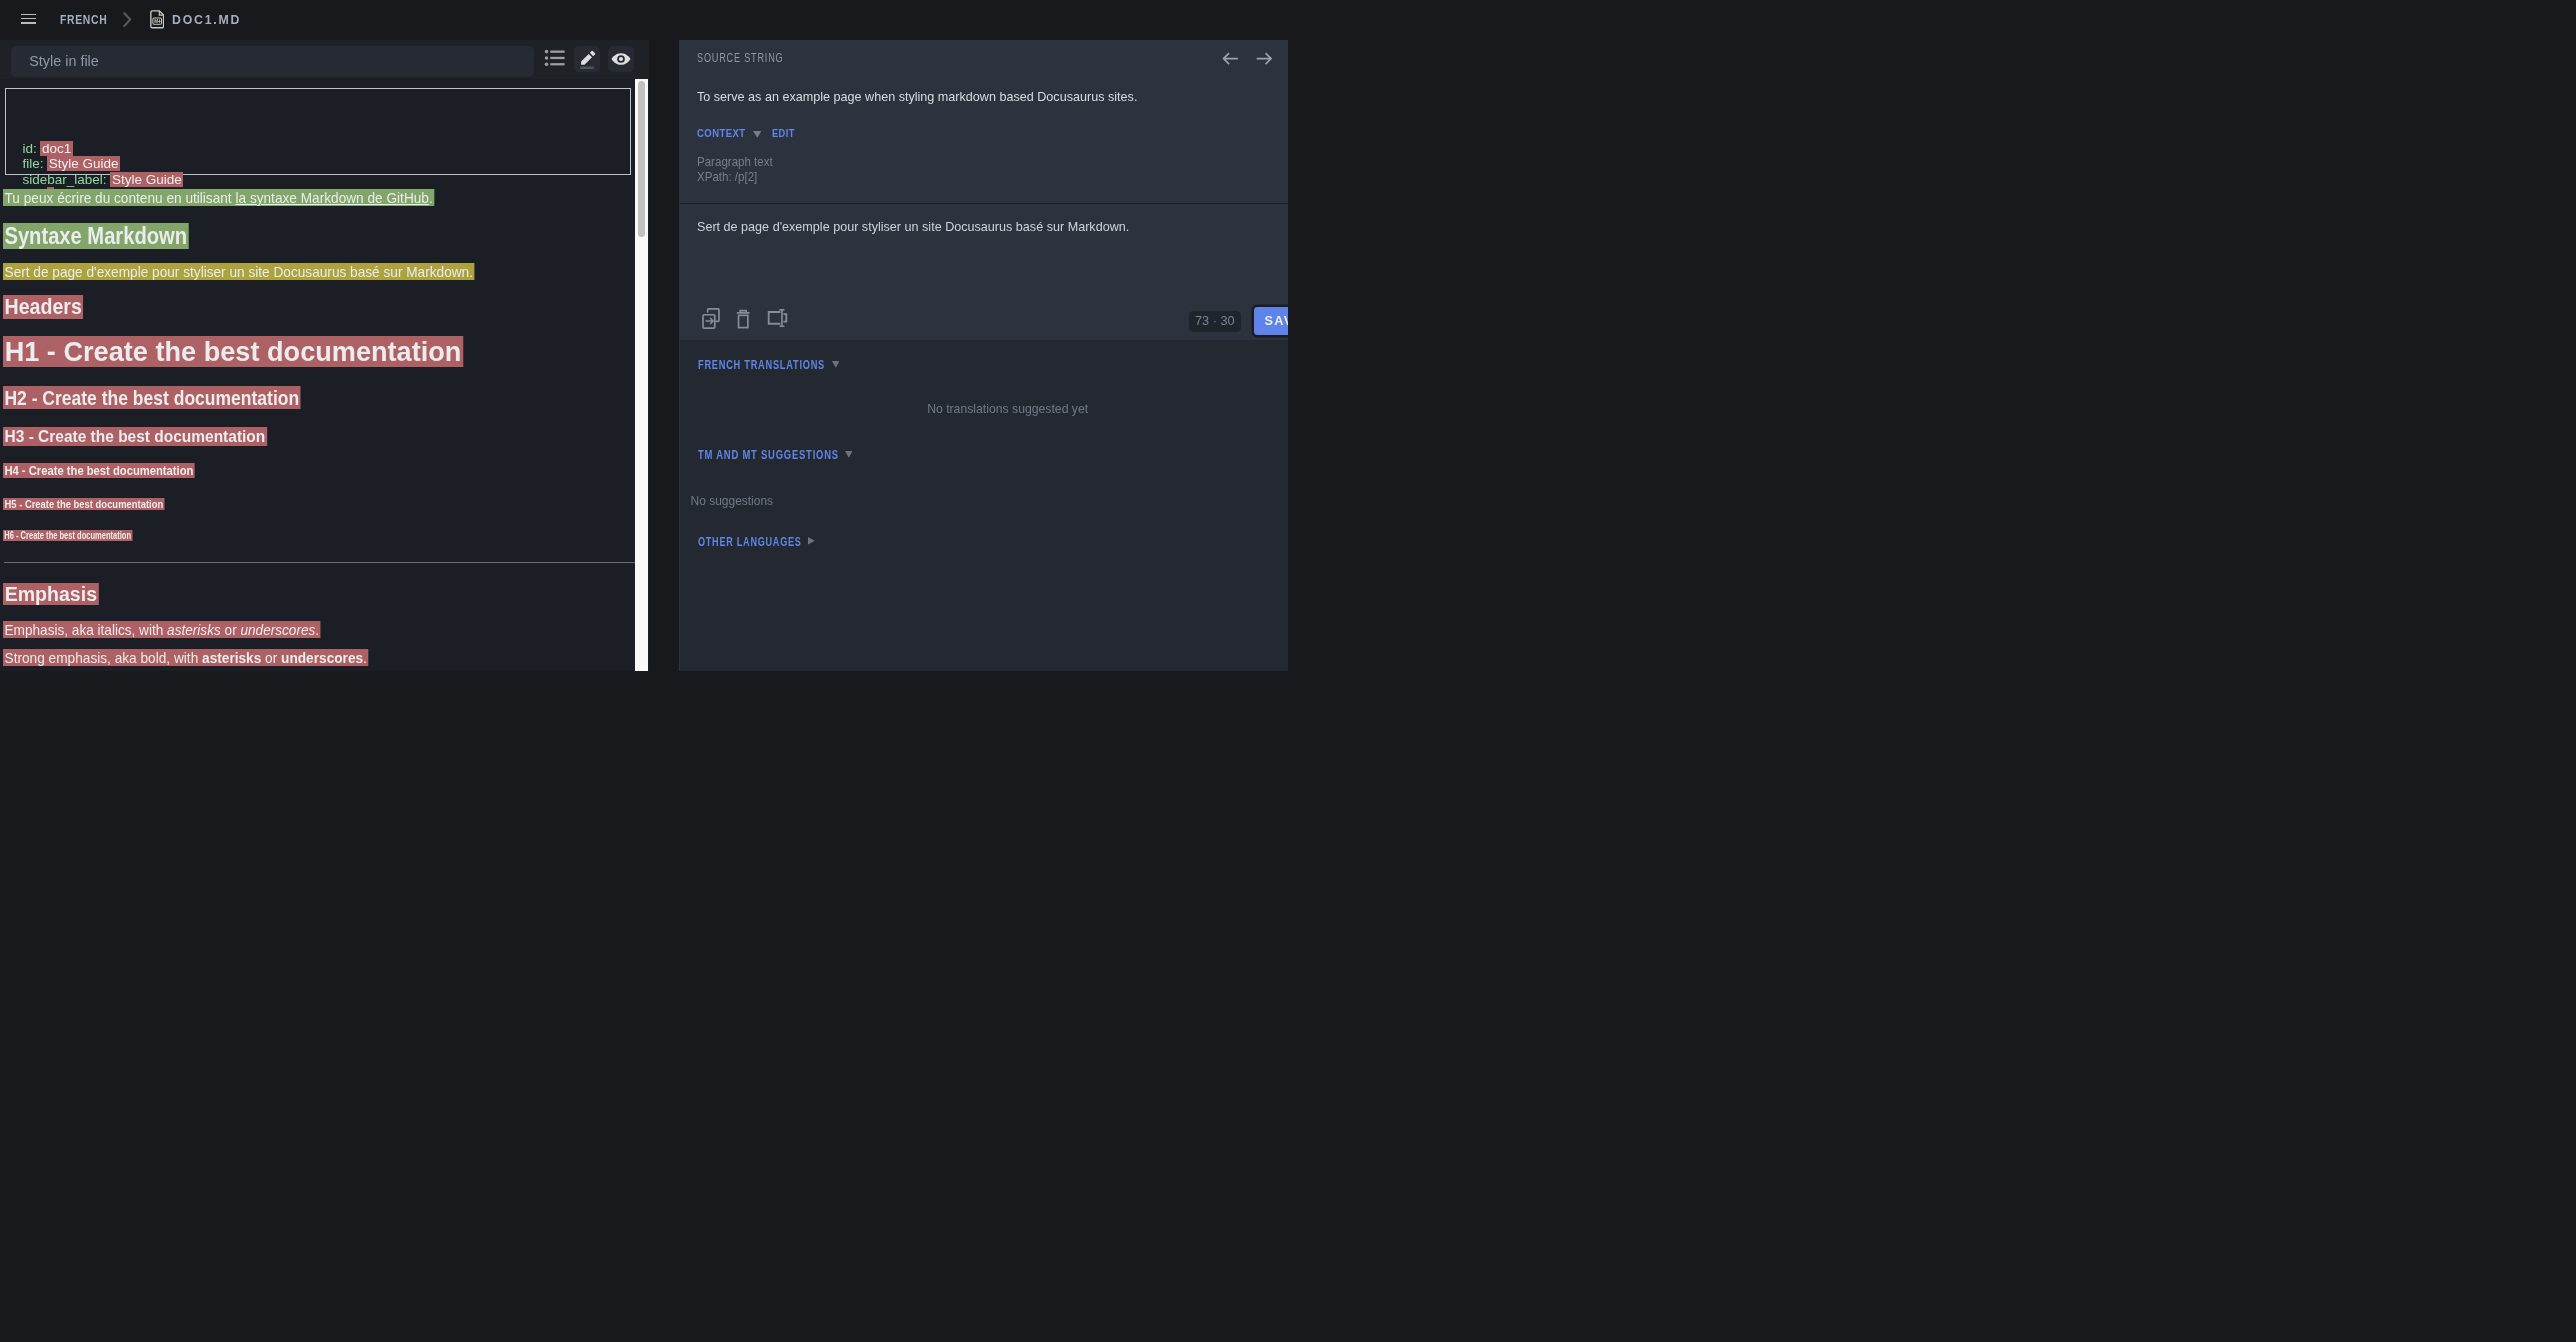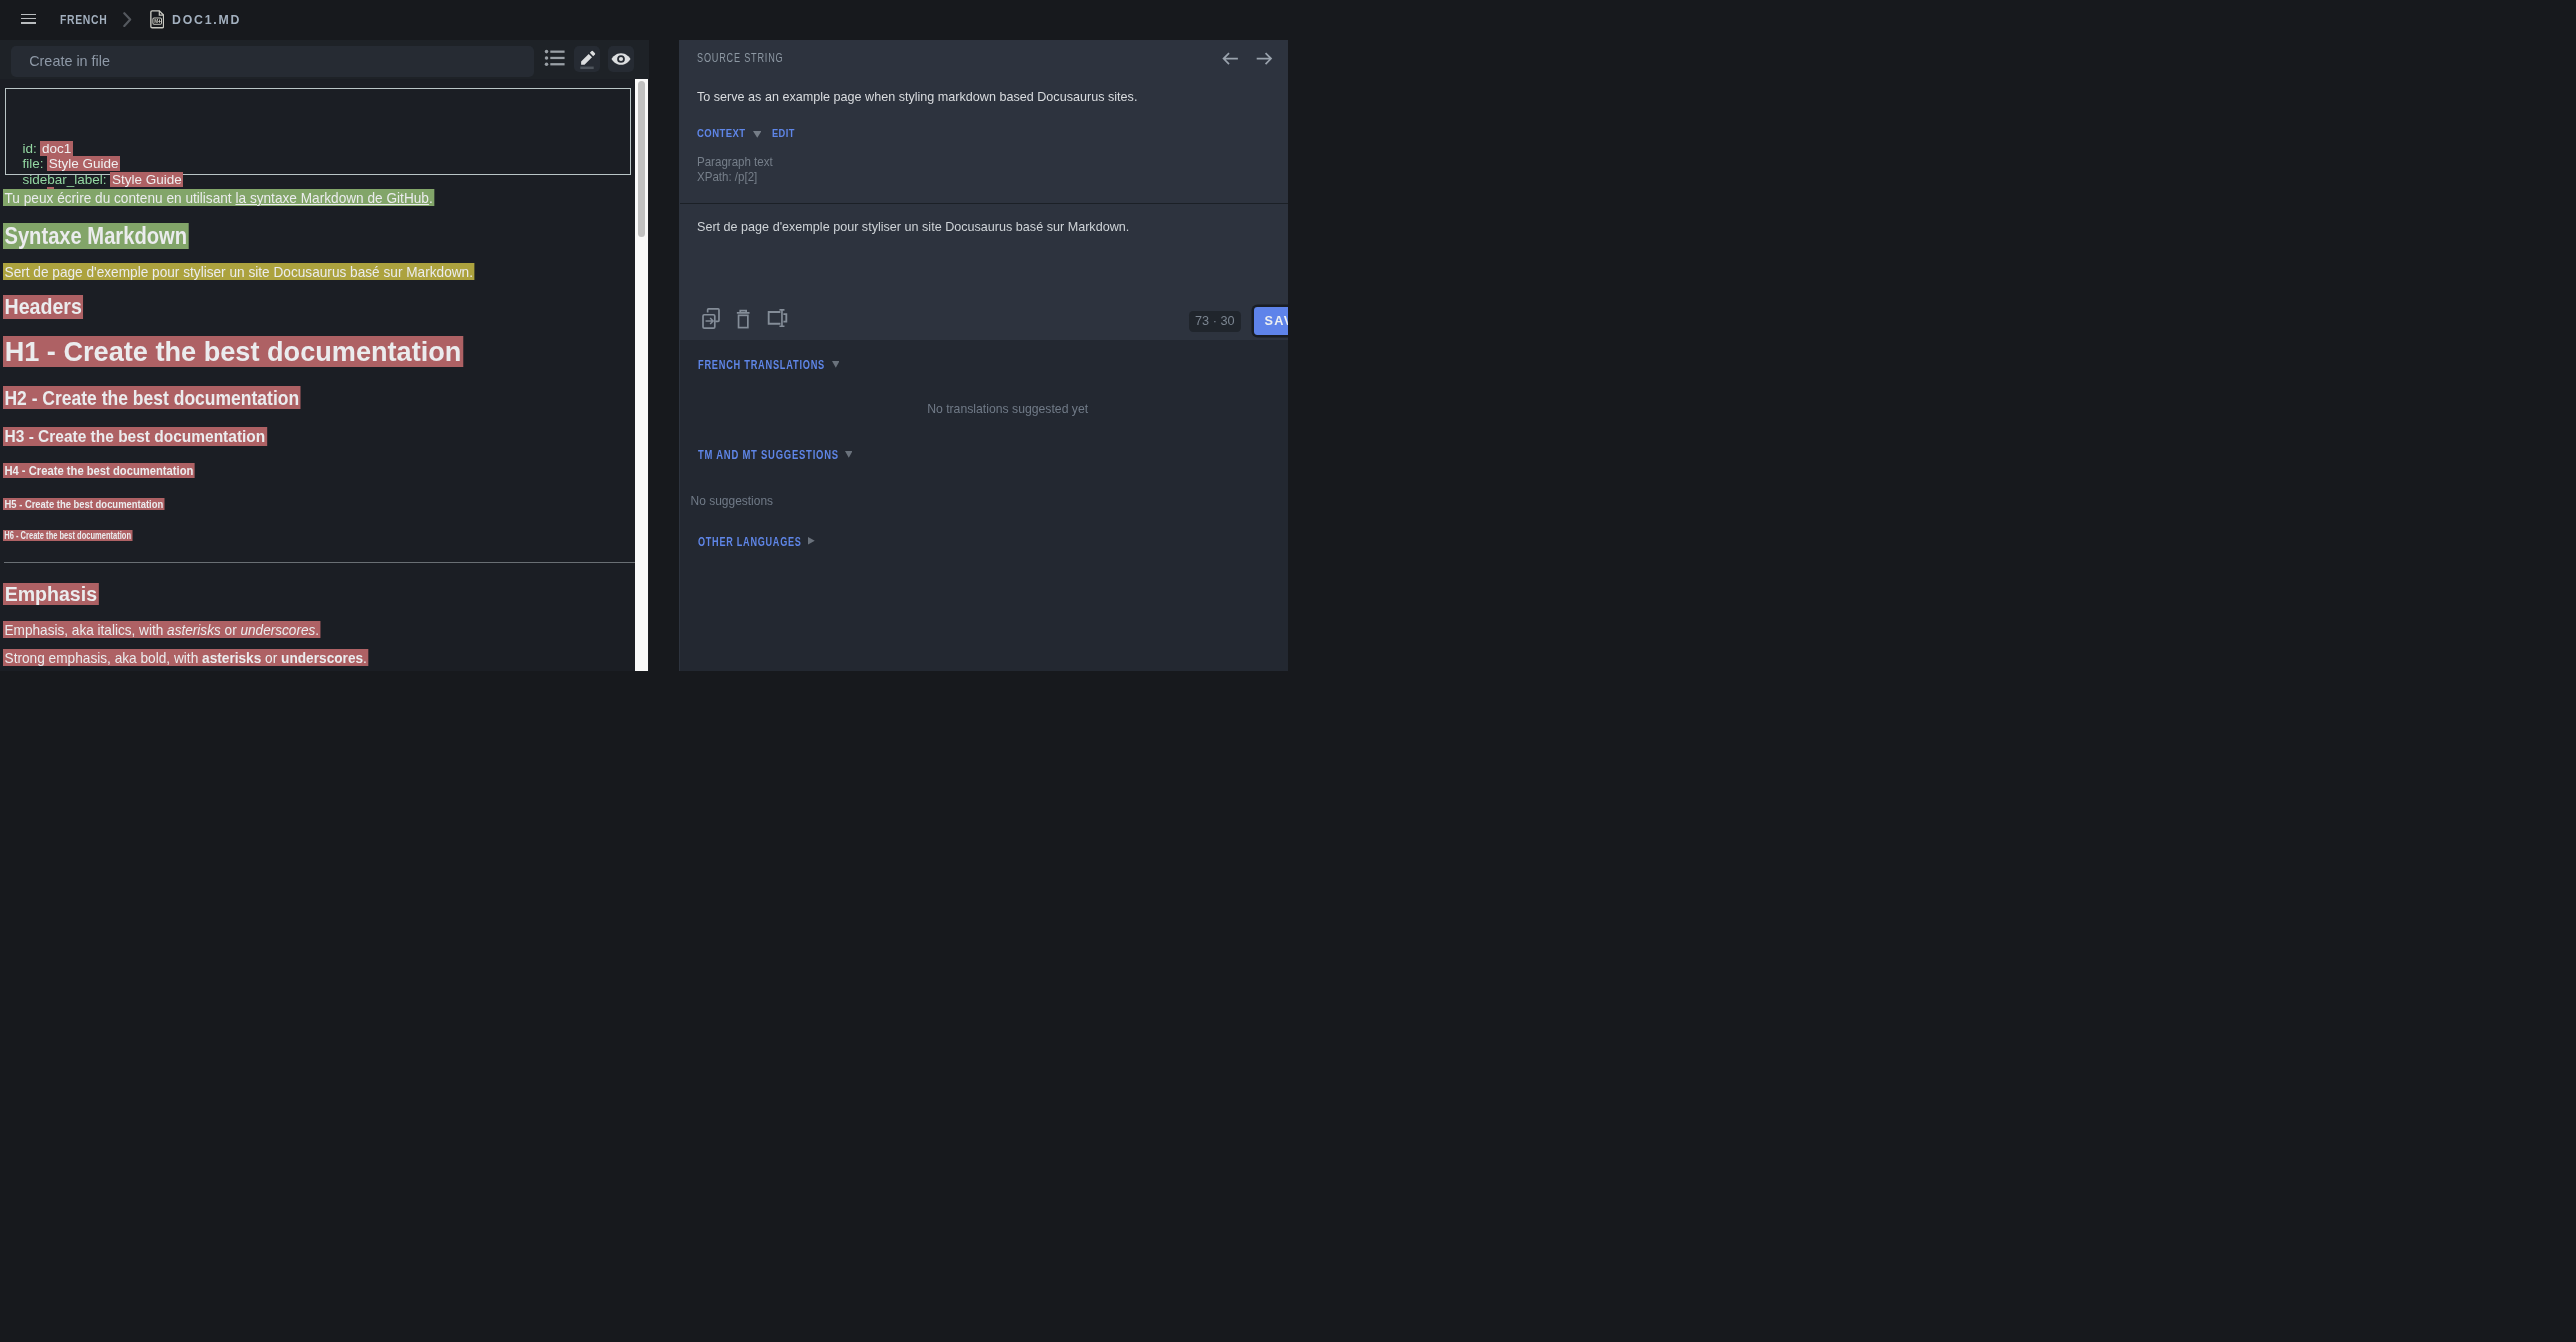--- a/index.html
+++ b/index.html
@@ -73,21 +73,21 @@
     <path d="M11 1 L11 6 L16 6" fill="none" stroke="#c9c9c2" stroke-width="1.4"></path>
     <rect x="3.4" y="9.6" width="10.2" height="7.2" rx="1.4" fill="#0c0e10" stroke="#c9c9c2" stroke-width="1.2"></rect>
     <text x="5" y="15.4" font-size="5.6" font-weight="bold" fill="#c9c9c2">M</text>
     <path d="M11.2 11.2 v3 M9.9 13.2 l1.3 1.6 l1.3 -1.6" stroke="#c9c9c2" stroke-width="1.1" fill="none"></path>
   </svg>
   <div class="crumb d" style="letter-spacing:1.8px;">DOC1.MD</div>
 </div>
 
 <div class="left">
   <div class="searchrow">
-    <div class="searchinput">Create in file</div>
+    <div class="searchinput">Style in file</div>
     <svg class="licon" style="left:544px; top:6.8px;" width="21" height="21" viewBox="0 0 25 25">
       <circle cx="3" cy="5.5" r="2.1" fill="#9aa0a6"></circle>
         <circle cx="3" cy="13" r="2.1" fill="#9aa0a6"></circle>
         <circle cx="3" cy="20.5" r="2.1" fill="#9aa0a6"></circle>
       <rect x="7.5" y="4.2" width="17" height="2.7" fill="#9aa0a6"></rect>
         <rect x="7.5" y="11.7" width="17" height="2.7" fill="#9aa0a6"></rect>
         <rect x="7.5" y="19.2" width="17" height="2.7" fill="#9aa0a6"></rect>
     </svg>
     <div class="iconbtn" style="left:574px;">
       <svg width="26" height="26" viewBox="0 0 31 31">

